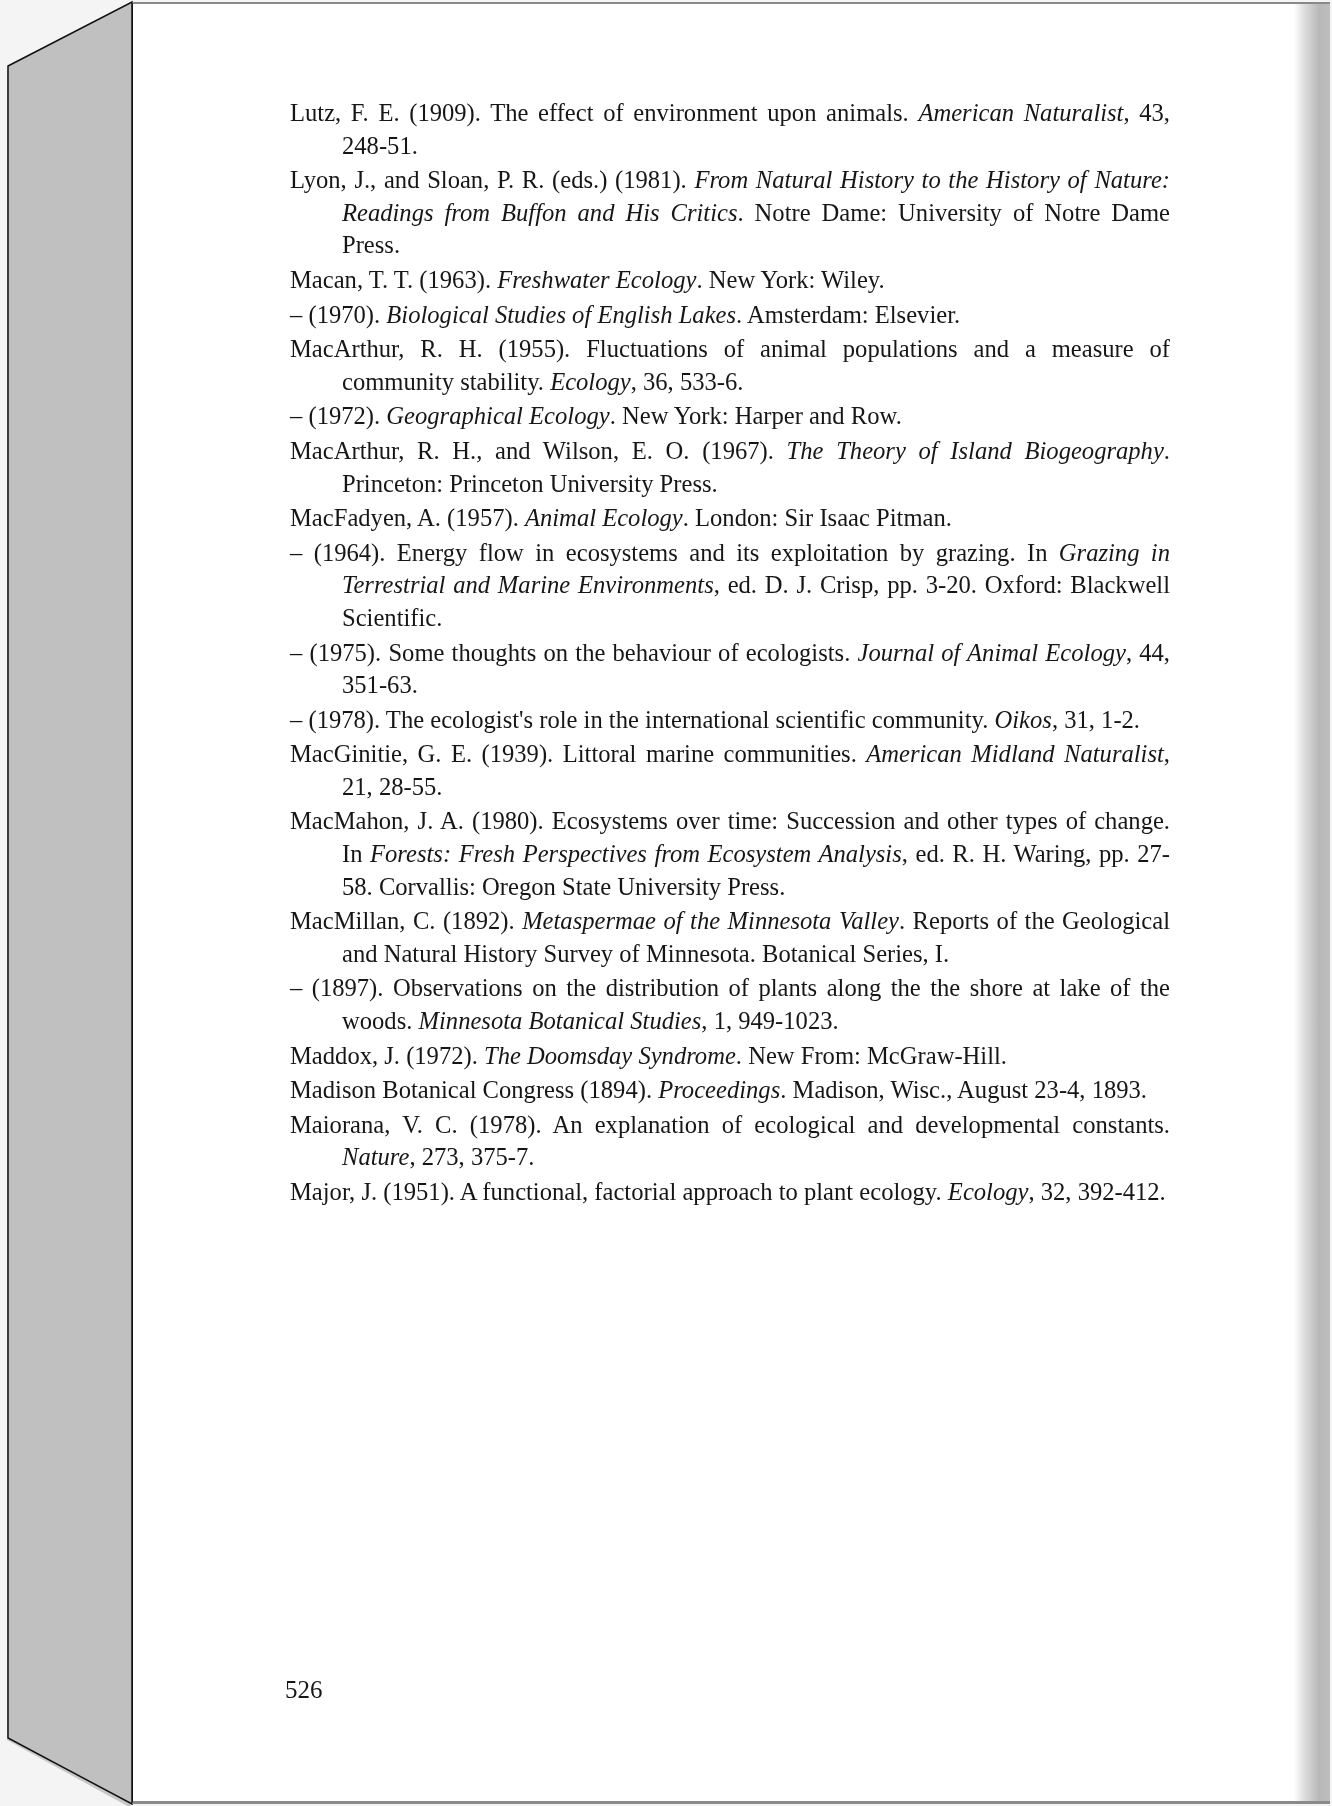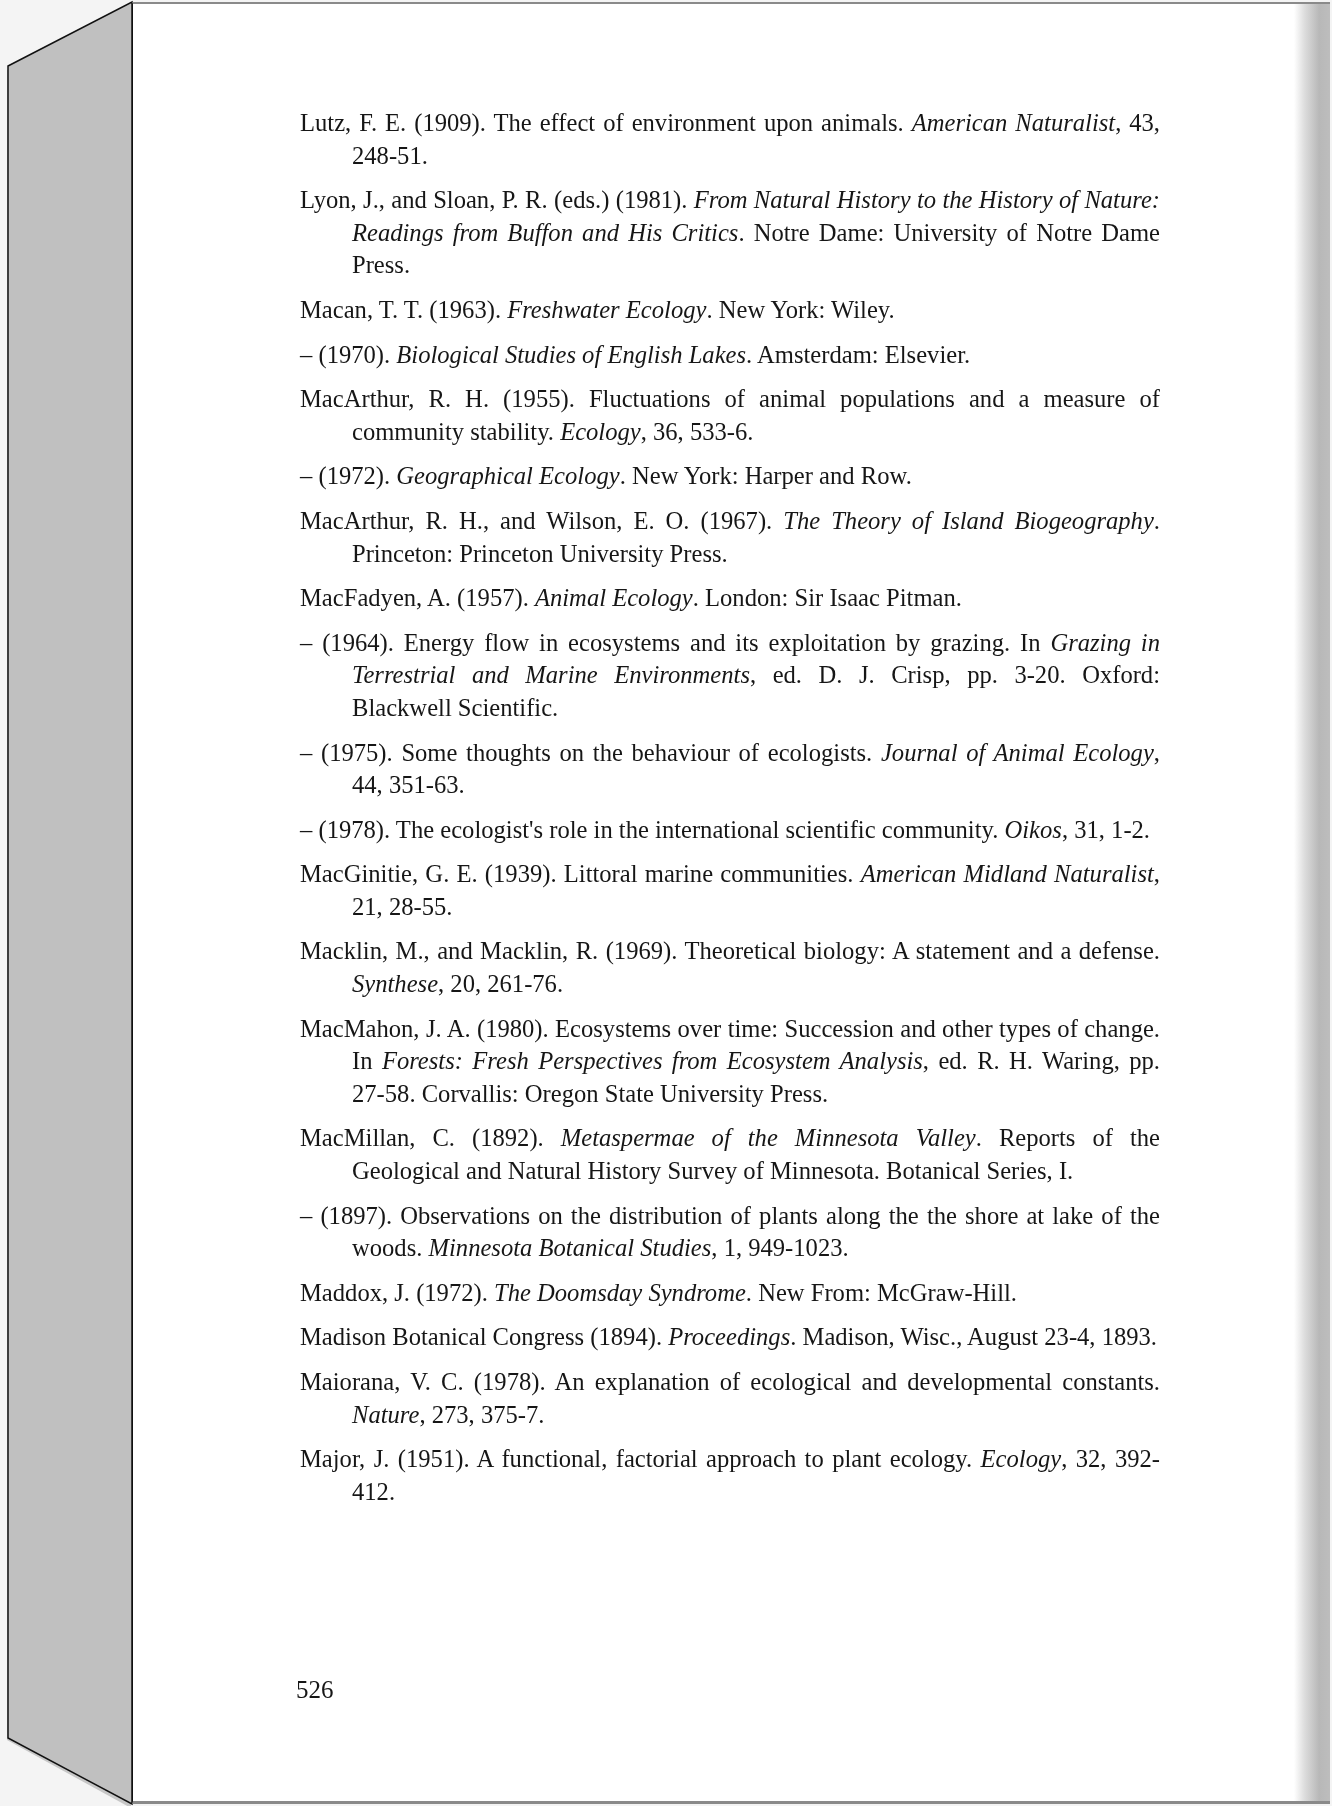--- a/index.html
+++ b/index.html
@@ -24,25 +24,25 @@
     position:absolute; right:0; top:0; width:36px; height:100%;
     background:linear-gradient(to right,#ffffff 0%,#dcdcdc 30%,#b8b8b8 70%,#bdbdbd 100%);
   }
   .refs {
     position:absolute; left:288px; top:95px; width:884px;
     font-size:24.6px; line-height:32.6px;
   }
   .ref {
     text-align:justify;
     padding-left:52px; text-indent:-52px;
-    margin:12px;
+    margin:2px;
   }
   .ref i { font-style:italic; }
   .page-number {
-    position:absolute; left:296px; top:1676px;
+    position:absolute; left:285px; top:1676px;
     font-size:25px;
   }
 </style>
 </head>
 <body>
 
 <svg class="spine" viewBox="0 0 134 1806" preserveAspectRatio="none">
   <polygon points="10,68 134,2 134,1806 10,1738" fill="#9a9a9a" transform="translate(-3,2)" opacity="0.5"></polygon>
   <polygon points="8,66 132,2 132,1804 8,1738" fill="#c0c0c0" stroke="#111" stroke-width="1.5"></polygon>
 </svg>
@@ -57,21 +57,20 @@
     <p class="ref"><span>Macan, T. T. (1963). </span><i>Freshwater Ecology</i><span>. New York: Wiley.</span></p>
     <p class="ref"><span>– (1970). </span><i>Biological Studies of English Lakes</i><span>. Amsterdam: Elsevier.</span></p>
     <p class="ref"><span>MacArthur, R. H. (1955). Fluctuations of animal populations and a measure of community stability. </span><i>Ecology</i><span>, 36, 533-6.</span></p>
     <p class="ref"><span>– (1972). </span><i>Geographical Ecology</i><span>. New York: Harper and Row.</span></p>
     <p class="ref"><span>MacArthur, R. H., and Wilson, E. O. (1967). </span><i>The Theory of Island Biogeography</i><span>. Princeton: Princeton University Press.</span></p>
     <p class="ref"><span>MacFadyen, A. (1957). </span><i>Animal Ecology</i><span>. London: Sir Isaac Pitman.</span></p>
     <p class="ref"><span>– (1964). Energy flow in ecosystems and its exploitation by grazing. In </span><i>Grazing in Terrestrial and Marine Environments</i><span>, ed. D. J. Crisp, pp. 3-20. Oxford: Blackwell Scientific.</span></p>
     <p class="ref"><span>– (1975). Some thoughts on the behaviour of ecologists. </span><i>Journal of Animal Ecology</i><span>, 44, 351-63.</span></p>
     <p class="ref"><span>– (1978). The ecologist's role in the international scientific community. </span><i>Oikos</i><span>, 31, 1-2.</span></p>
     <p class="ref"><span>MacGinitie, G. E. (1939). Littoral marine communities. </span><i>American Midland Naturalist</i><span>, 21, 28-55.</span></p>
-    <p class="ref"><span>Macklin, M., and Macklin, R. (1969). Theoretical biology: A statement and a defense. </span><i>Synthese</i><span>, 20, 261-76.</span></p>
     <p class="ref"><span>MacMahon, J. A. (1980). Ecosystems over time: Succession and other types of change. In </span><i>Forests: Fresh Perspectives from Ecosystem Analysis</i><span>, ed. R. H. Waring, pp. 27-58. Corvallis: Oregon State University Press.</span></p>
     <p class="ref"><span>MacMillan, C. (1892). </span><i>Metaspermae of the Minnesota Valley</i><span>. Reports of the Geological and Natural History Survey of Minnesota. Botanical Series, I.</span></p>
     <p class="ref"><span>– (1897). Observations on the distribution of plants along the the shore at lake of the woods. </span><i>Minnesota Botanical Studies</i><span>, 1, 949-1023.</span></p>
     <p class="ref"><span>Maddox, J. (1972). </span><i>The Doomsday Syndrome</i><span>. New From: McGraw-Hill.</span></p>
     <p class="ref"><span>Madison Botanical Congress (1894). </span><i>Proceedings</i><span>. Madison, Wisc., August 23-4, 1893.</span></p>
     <p class="ref"><span>Maiorana, V. C. (1978). An explanation of ecological and developmental constants. </span><i>Nature</i><span>, 273, 375-7.</span></p>
     <p class="ref"><span>Major, J. (1951). A functional, factorial approach to plant ecology. </span><i>Ecology</i><span>, 32, 392-412.</span></p>
   </div>
 
 <div class="page-number">526</div>

